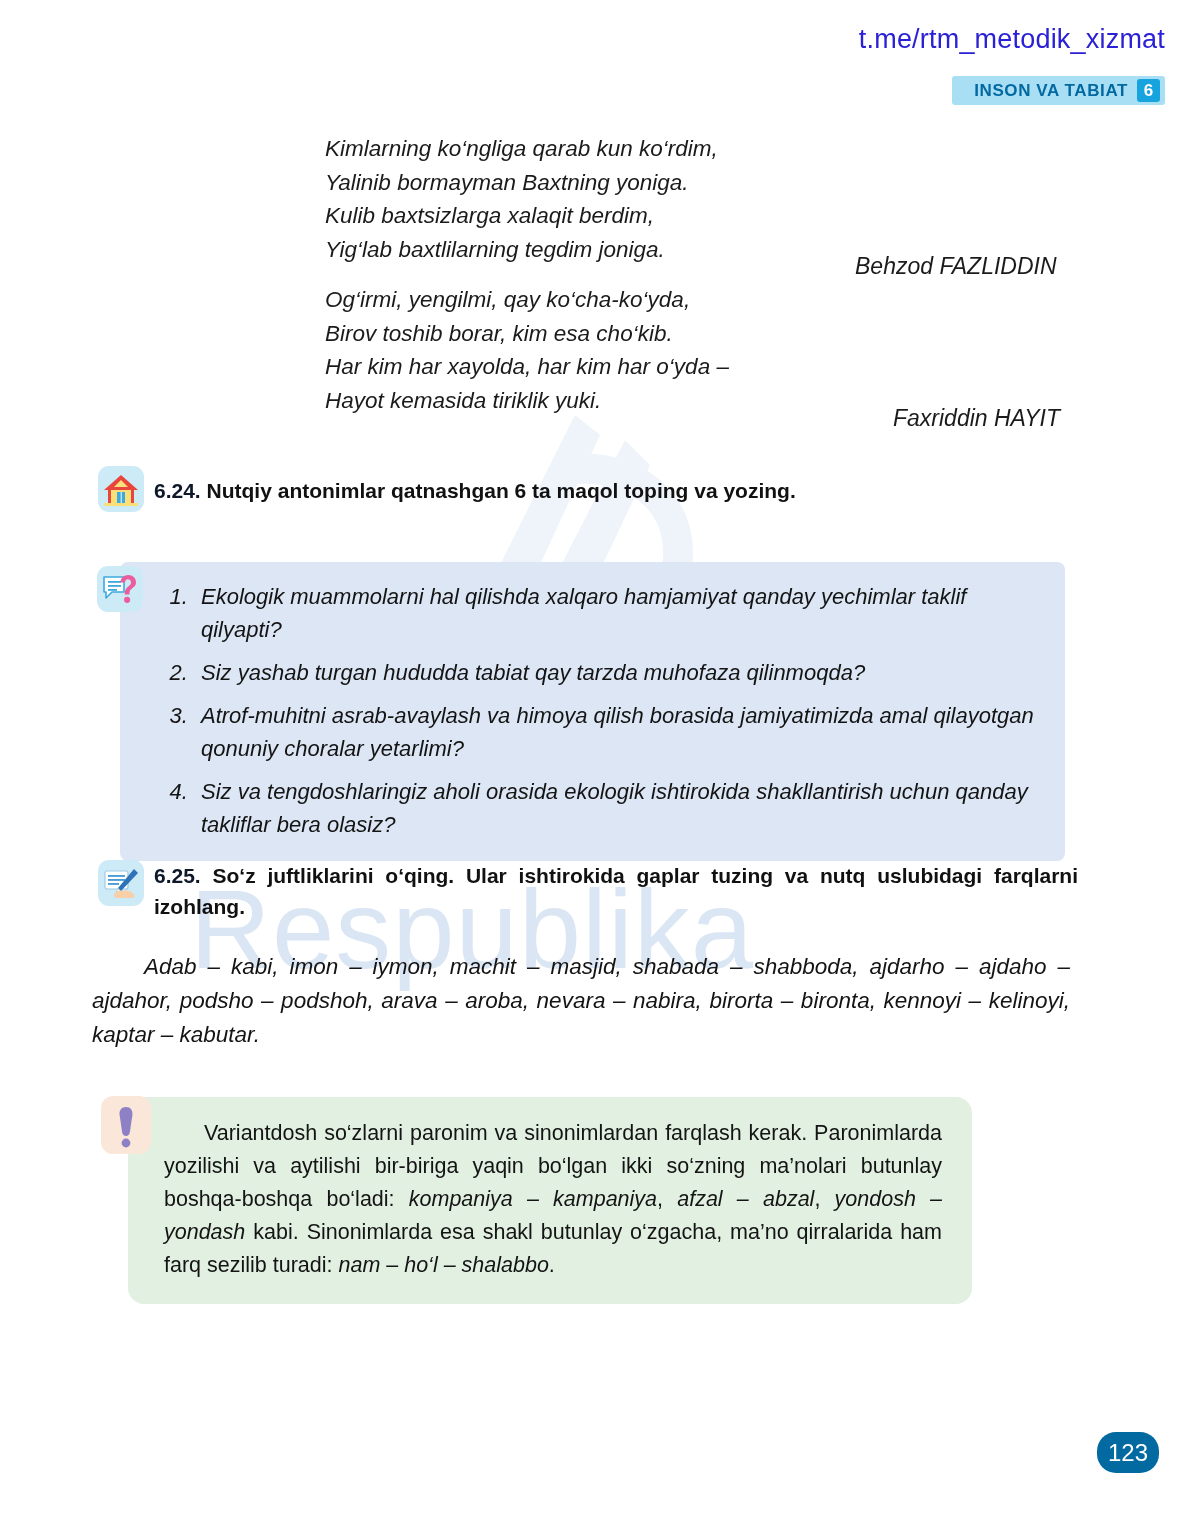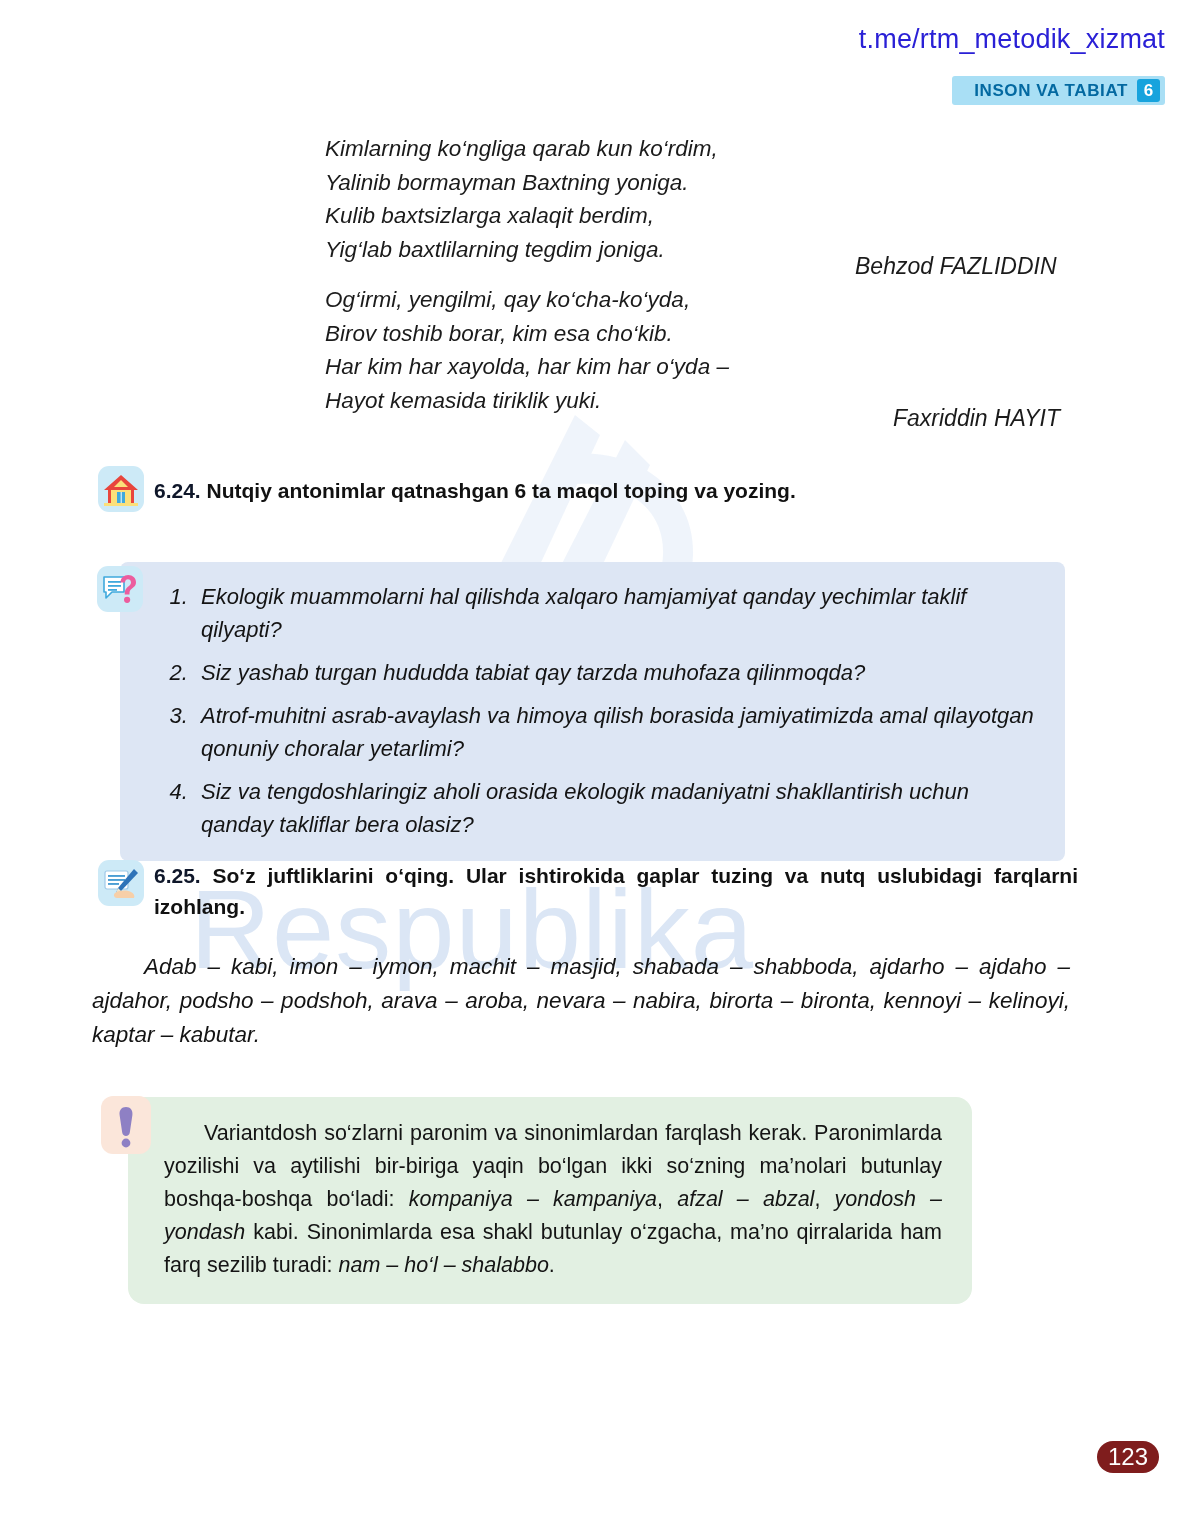--- a/index.html
+++ b/index.html
@@ -224,22 +224,22 @@
     height: 62px;
     z-index: 4;
   }
 
   
   #page-number {
     position: absolute;
     right: 32px;
     bottom: 58px;
     min-width: 62px;
-    height: 32px;
-    background: #7f1d1d;
+    height: 41px;
+    background: #0369a1;
     border-radius: 19px;
     color: #ffffff;
     font-size: 24px;
     display: flex;
     align-items: center;
     justify-content: center;
     z-index: 3;
     padding: 0 6px;
     box-sizing: border-box;
   }
@@ -291,21 +291,21 @@
   <div class="exercise-text">
     <span class="exercise-num">6.24.</span><span> Nutqiy antonimlar qatnashgan 6 ta maqol toping va yozing.</span>
   </div>
 </div>
 
 <div id="question-panel">
   <ol>
     <li>Ekologik muammolarni hal qilishda xalqaro hamjamiyat qanday yechimlar taklif qilyapti?</li>
     <li>Siz  yashab turgan hududda tabiat qay tarzda muhofaza qilinmoqda?</li>
     <li>Atrof-muhitni asrab-avaylash va himoya qilish borasida jamiyatimizda amal qilayotgan qonuniy choralar yetarlimi?</li>
-    <li>Siz va tengdoshlaringiz aholi orasida ekologik madaniyatni shakllantirish uchun qanday takliflar bera olasiz?</li>
+    <li>Siz va tengdoshlaringiz aholi orasida ekologik ishtirokida shakllantirish uchun qanday takliflar bera olasiz?</li>
   </ol>
 </div>
 <svg id="question-icon" viewBox="0 0 46 46">
   <rect x="0" y="0" width="46" height="46" rx="11" fill="#cdeaf7"></rect>
   <path d="M7 11 H27 V26 H15 L9 32 V26 H7 Z" fill="#ffffff" stroke="#3fa9dd" stroke-width="1.6" stroke-linejoin="round"></path>
   <rect x="11" y="15" width="13" height="1.8" fill="#3fa9dd"></rect>
   <rect x="11" y="19" width="13" height="1.8" fill="#3fa9dd"></rect>
   <rect x="11" y="23" width="9" height="1.8" fill="#3fa9dd"></rect>
   <path d="M23.5 16.5 C23.5 11.8 27.2 9 31.2 9 C35.6 9 39 12.1 39 16.2 C39 20.4 35.6 21.8 33.8 23.6 C32.6 24.8 32.5 26.2 32.5 28.5 L27.7 28.5 C27.7 24.8 28.3 23.1 30.4 21.2 C32 19.8 34 19 34 16.6 C34 14.5 32.7 13.3 30.9 13.3 C29.1 13.3 28 14.6 28 16.5 Z" fill="#ec5d9e"></path>
   <circle cx="30.1" cy="33.8" r="3.1" fill="#ec5d9e"></circle>

